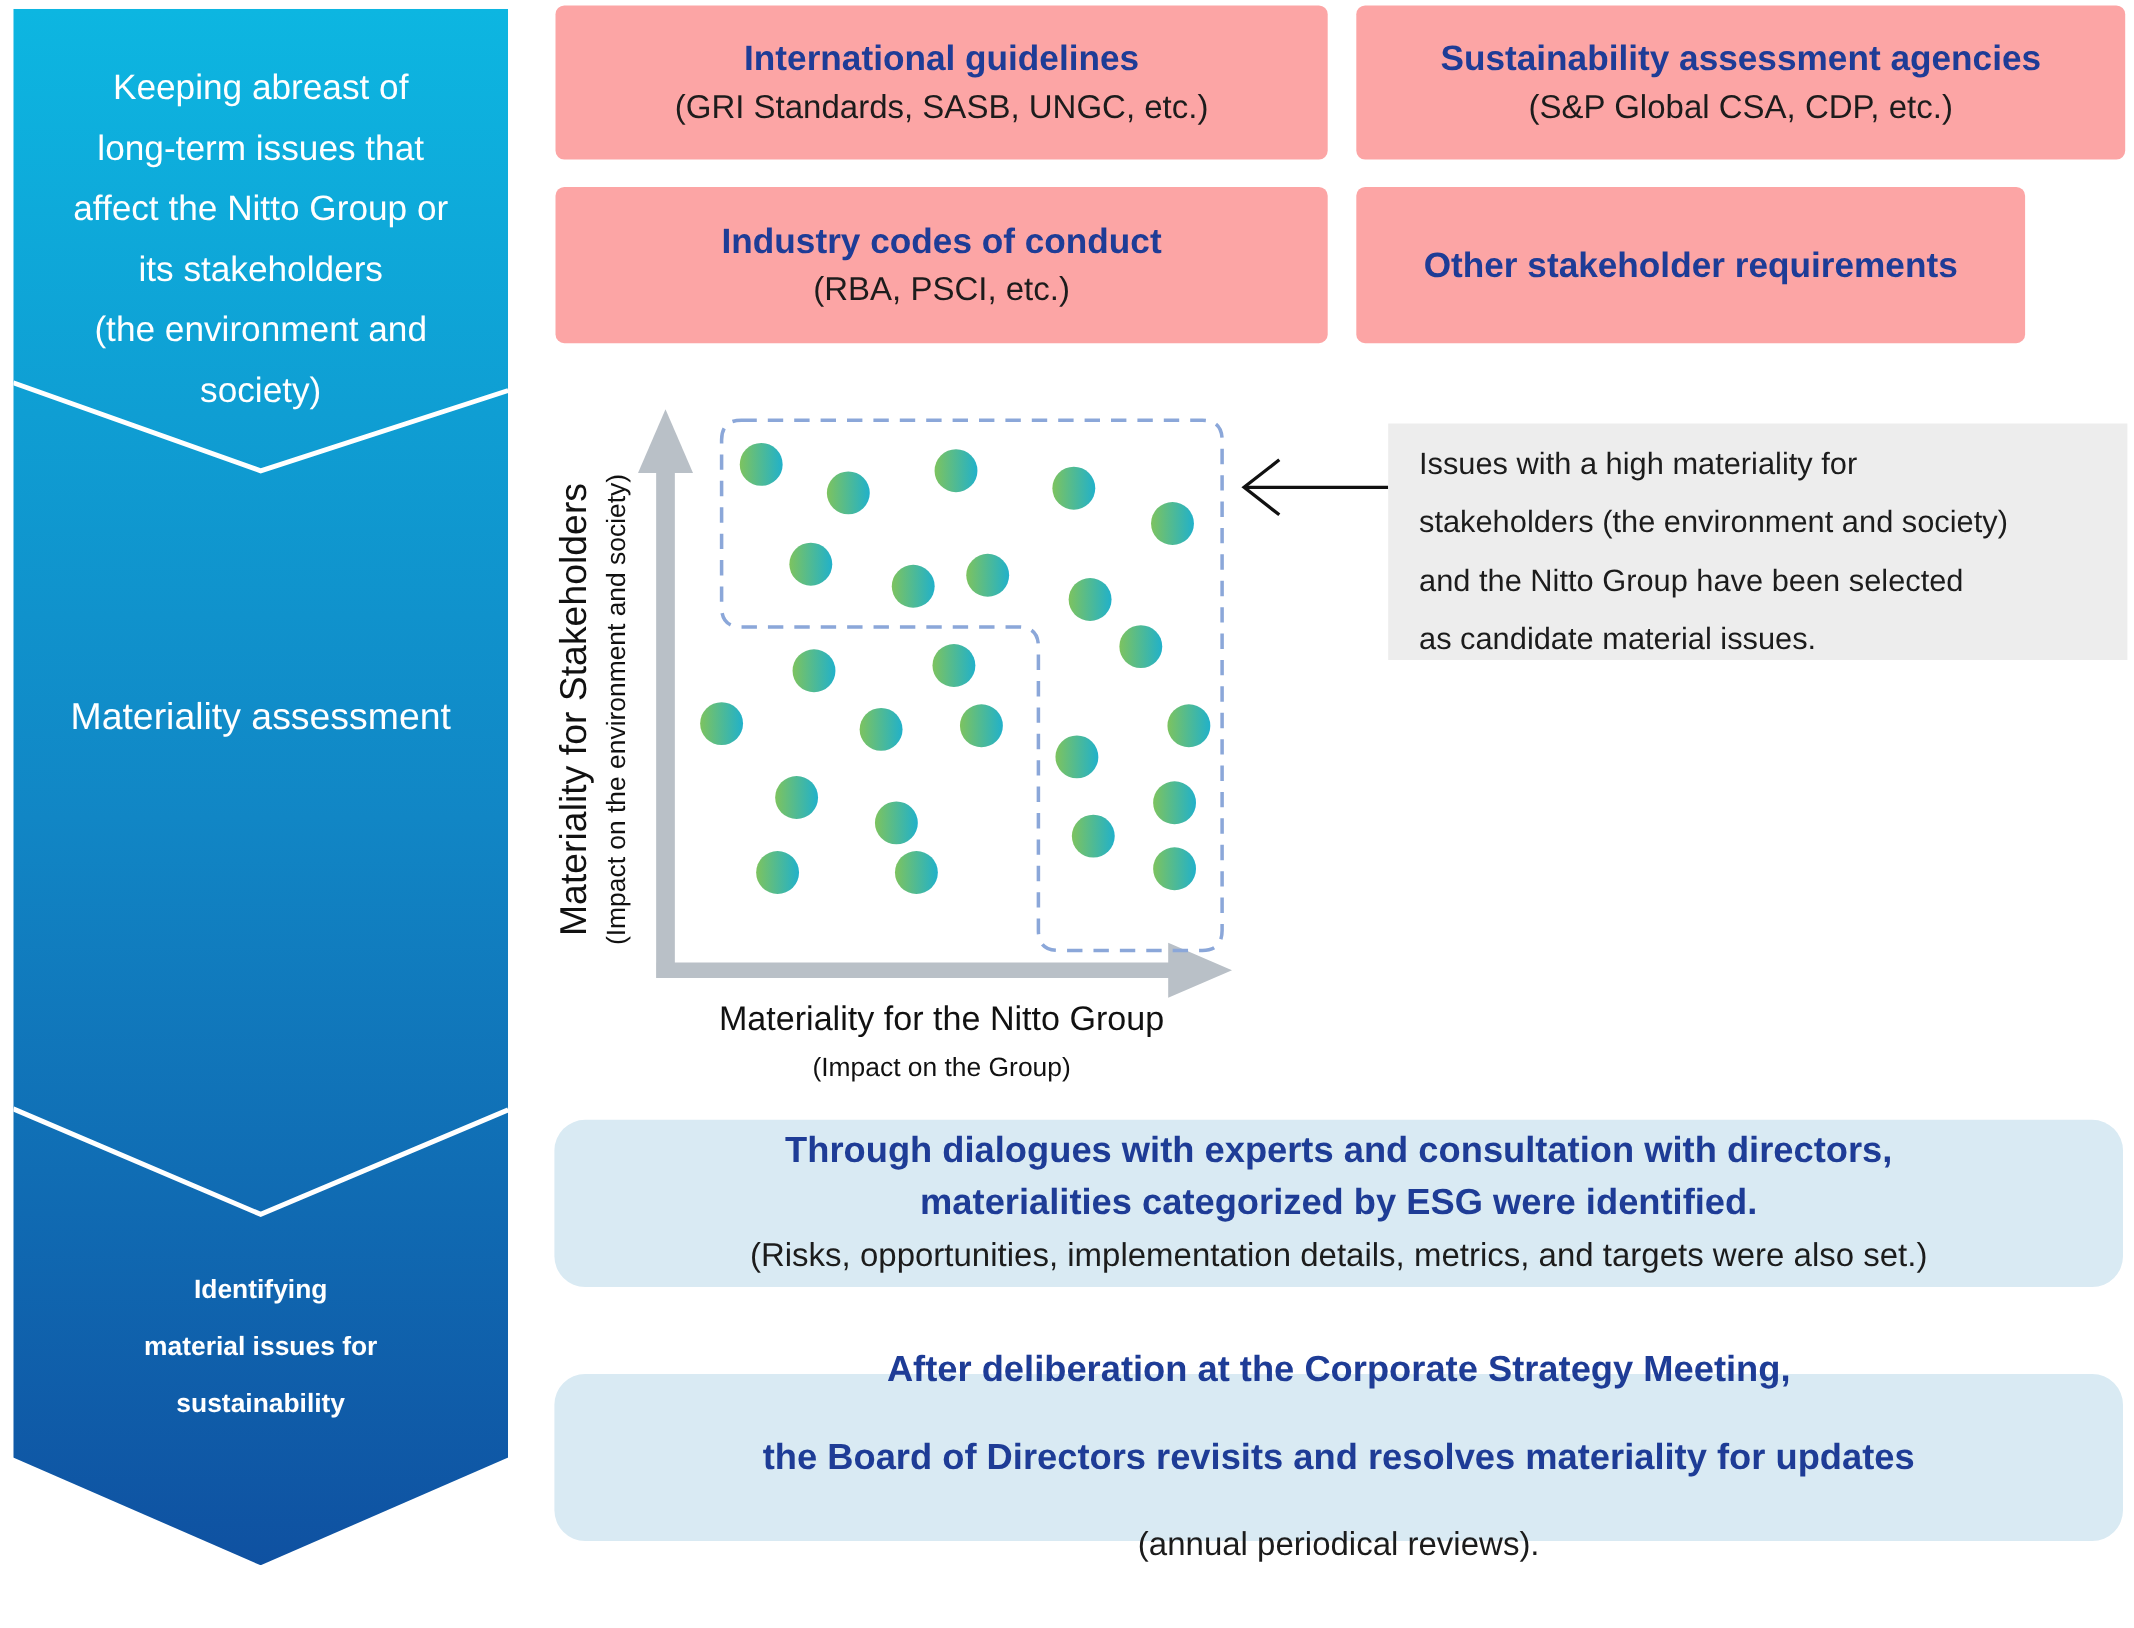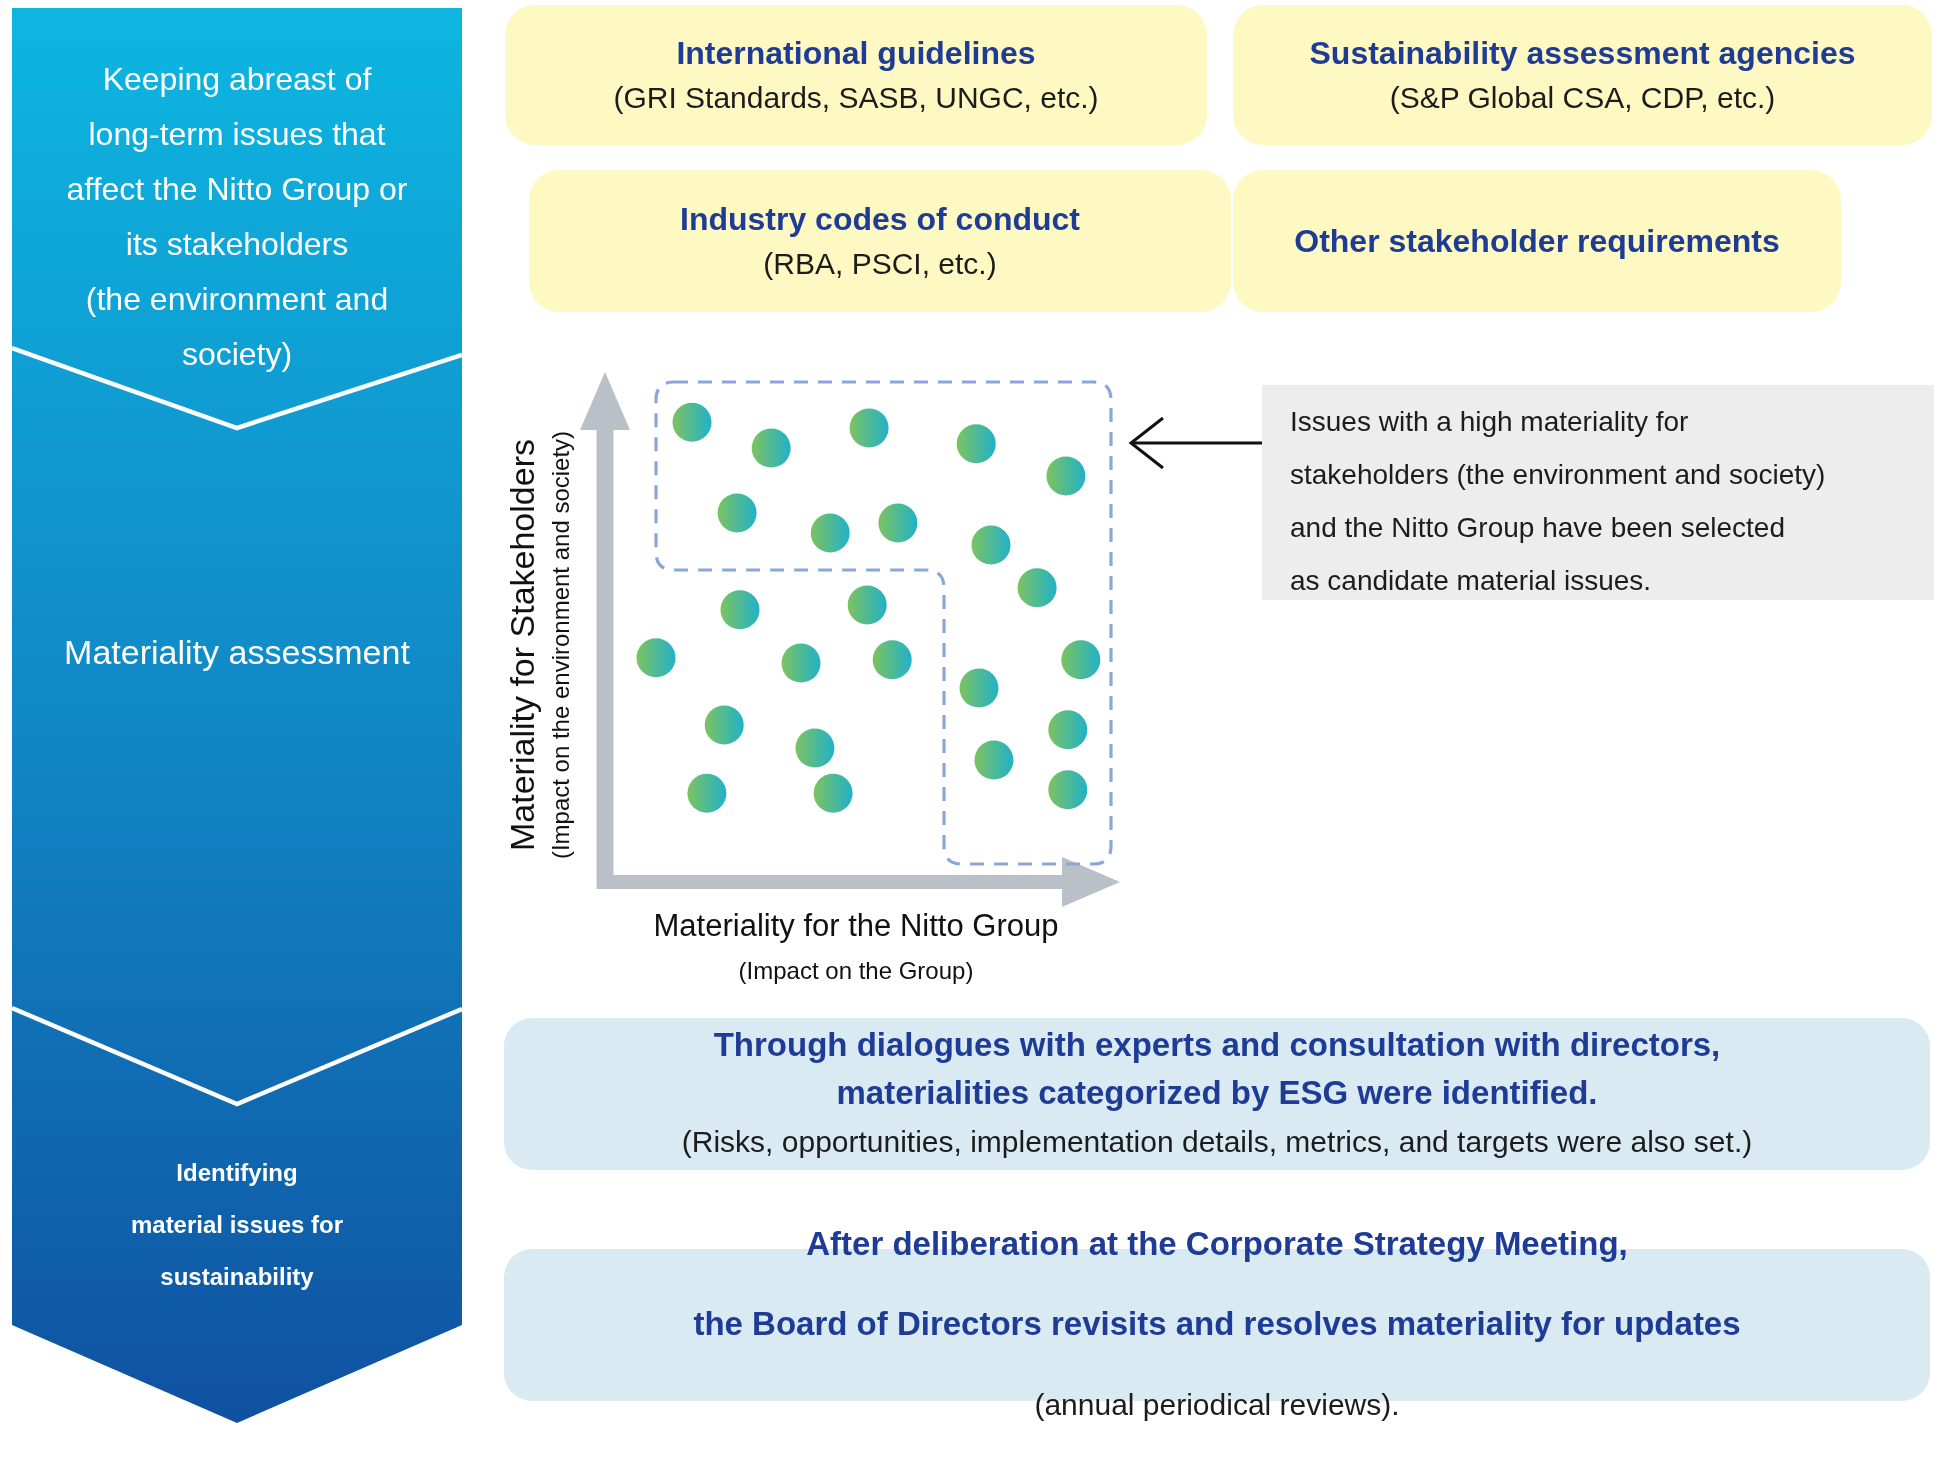--- a/index.html
+++ b/index.html
@@ -13,29 +13,29 @@
     clip-path:polygon(0 0,450px 0,450px 1317px,225px 1415px,0 1317px);
   }
   .flow-col svg{position:absolute;inset:0;}
   .flow-step{position:absolute;left:0;width:100%;text-align:center;color:#ffffff;}
   .step1{top:44px;font-size:32px;line-height:55px;}
   .step2{top:617px;font-size:34px;line-height:54px;}
   .step3{top:1139px;font-size:24px;line-height:52px;font-weight:bold;}
 
   
   .src-box{
-    position:absolute;background:#fef9c3;border-radius:30px;
+    position:absolute;background:#fca5a5;border-radius:8px;
     display:flex;flex-direction:column;align-items:center;justify-content:center;
     text-align:center;
   }
   .src-title{color:#1e3c96;font-weight:700;font-size:32px;line-height:46px;}
   .src-sub{color:#1c1c1c;font-size:30px;line-height:44px;}
   #src1{left:505px;top:5px;width:702px;height:140px;}
   #src2{left:1233px;top:5px;width:699px;height:140px;}
-  #src3{left:505px;top:170px;width:702px;height:142px;margin-left:24px;}
+  #src3{left:505px;top:170px;width:702px;height:142px;}
   #src4{left:1233px;top:170px;width:608px;height:142px;}
 
   
   .axis-label-y{
     position:absolute;left:522px;top:645px;transform:translate(-50%,-50%) rotate(-90deg);
     white-space:nowrap;font-size:34px;color:#111;
   }
   .axis-label-y-sub{
     position:absolute;left:561px;top:645px;transform:translate(-50%,-50%) rotate(-90deg);
     white-space:nowrap;font-size:24px;color:#111;

